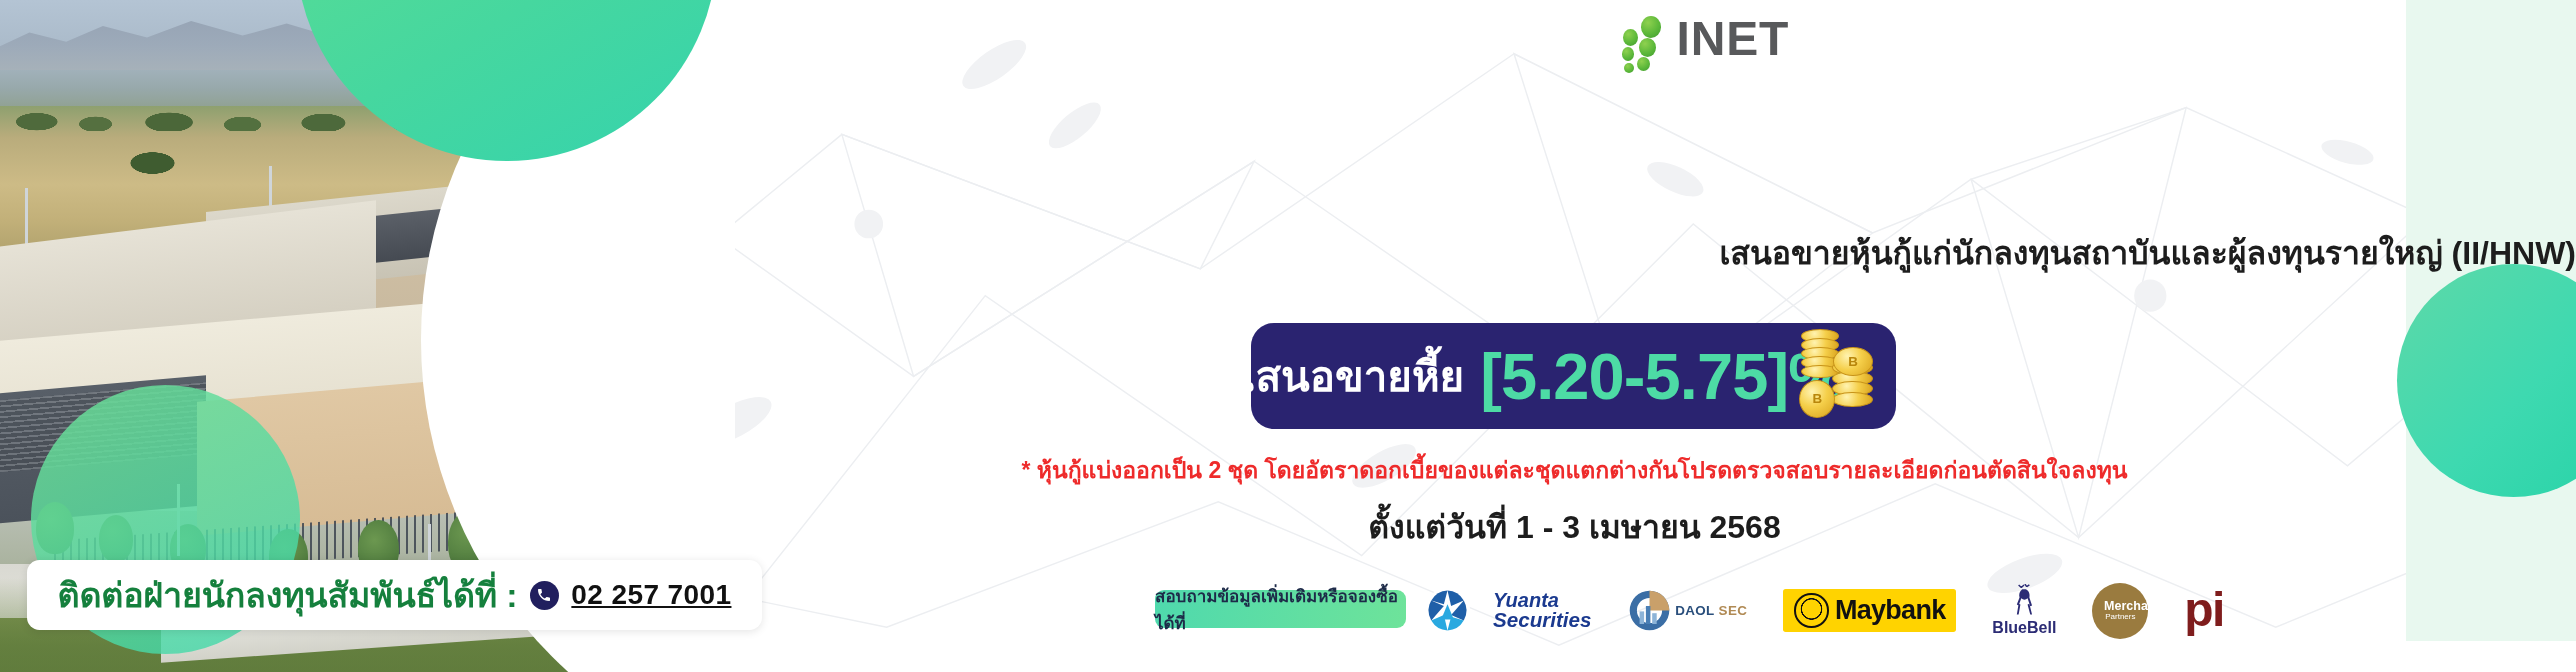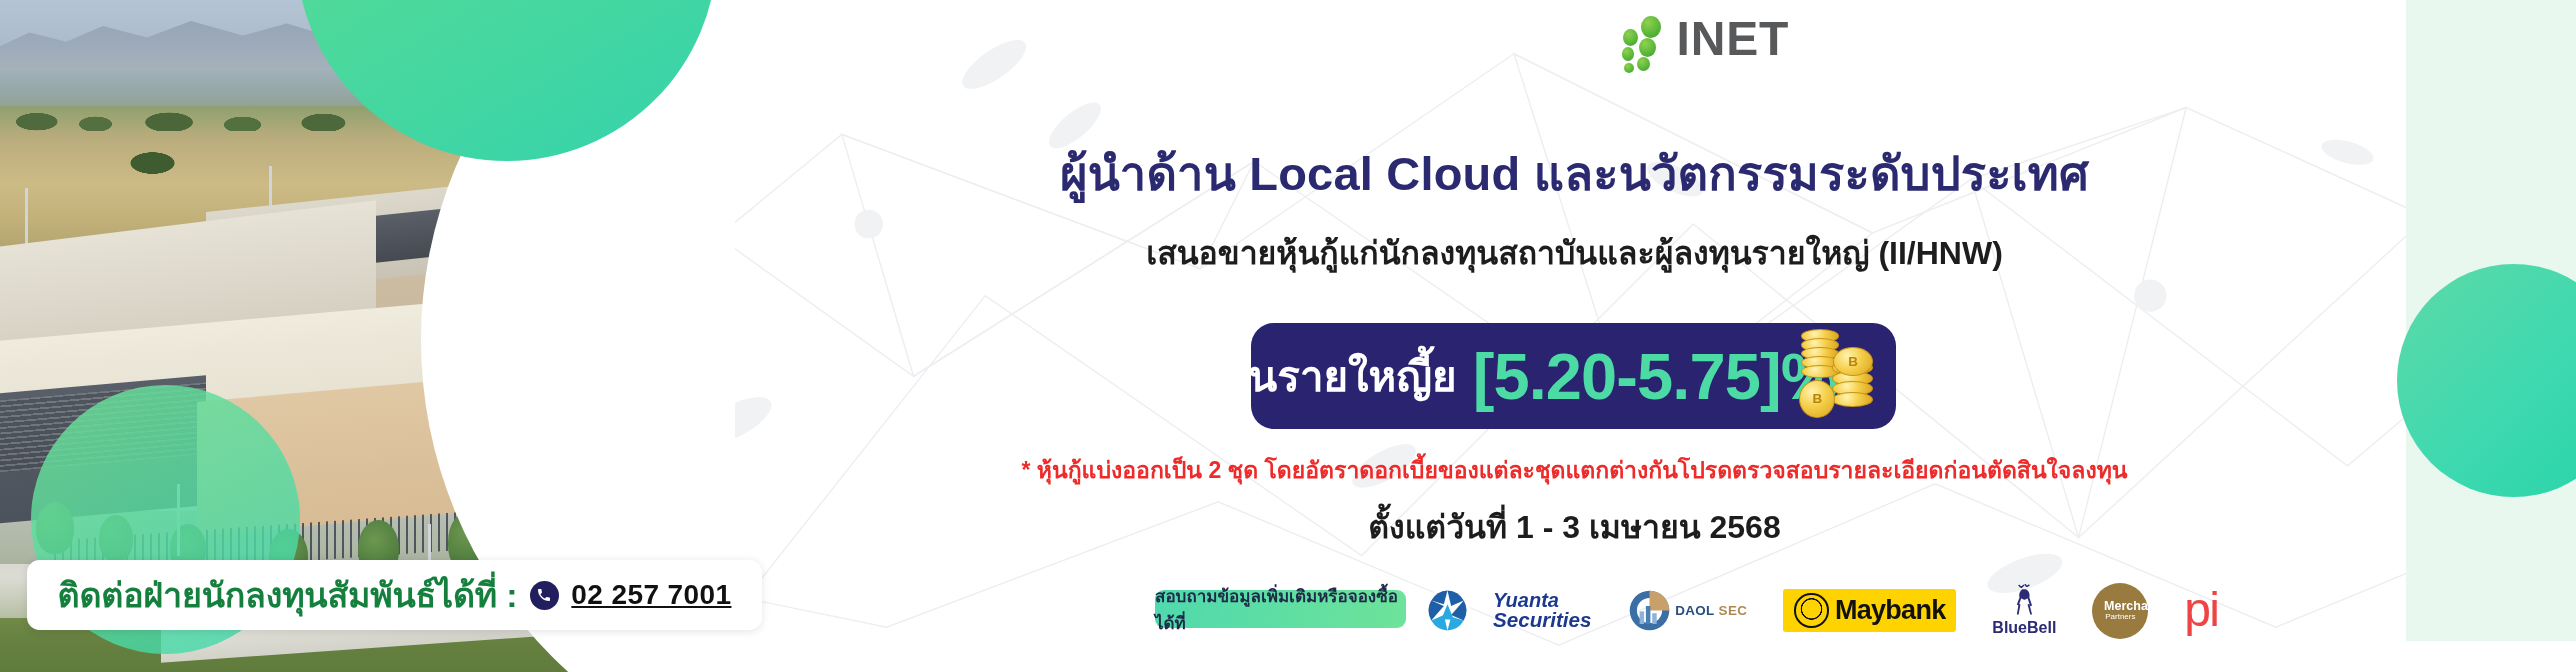--- a/index.html
+++ b/index.html
@@ -160,21 +160,21 @@
   .logo-word{
     font-size:48px;font-weight:700;color:#58595b;letter-spacing:0.9px;line-height:.95;
     font-family:"Liberation Sans",sans-serif;
   }
 
   .headline{
     position:absolute;left:0;top:136px;width:2003px;text-align:center;
     font-size:47px;font-weight:700;color:#2b2a70;letter-spacing:0.2px;
   }
   .subhead{
-    position:absolute;left:0;top:227px;width:2003px;text-align:center;
+    position:absolute;left:0;top:227px;width:2003px;text-align:right;
     font-size:32px;font-weight:700;color:#1d1d1d;
   }
 
   .rate-box{
     position:absolute;left:678px;top:323px;
     width:645px;height:106px;
     background:#2a2370;
     border-radius:23px;
     display:flex;align-items:center;justify-content:center;gap:16px;
     padding-right:86px;box-sizing:border-box;
@@ -248,21 +248,21 @@
   
   .merchant{
     width:56px;height:56px;border-radius:50%;
     background:#9a7b3f;color:#fff;
     display:flex;flex-direction:column;align-items:center;justify-content:center;line-height:1.05;
   }
   .merchant .m1{font-size:12.5px;font-weight:600;padding-left:23px;}
   .merchant .m2{font-size:8px;font-weight:400;}
 
   
-  .pi-logo{font-size:48px;font-weight:400;color:#ef4444;line-height:.8;letter-spacing:-1.8px;}
+  .pi-logo{font-size:48px;font-weight:700;color:#7f1d1d;line-height:.8;letter-spacing:-1.8px;}
 </style>
 </head>
 <body>
 
 <div id="banner">
 
   <div class="right-pane">
     <svg class="net-svg" viewBox="0 0 2235 750" preserveAspectRatio="none">
       <g stroke="#eceef1" stroke-width="1.6" fill="none">
         <path d="M-40 430 L300 150 L700 300 L1050 60 L1450 260 L1800 120 L2240 320"></path>
@@ -347,25 +347,24 @@
         <i style="left:20px;top:0px;width:20px;height:21.5px;"></i>
         <i style="left:1.8px;top:12.5px;width:15.2px;height:17px;"></i>
         <i style="left:18px;top:21.5px;width:17px;height:19px;"></i>
         <i style="left:0.9px;top:30.5px;width:12.5px;height:14.3px;"></i>
         <i style="left:16px;top:41px;width:13.4px;height:14.3px;"></i>
         <i style="left:2.7px;top:47px;width:10px;height:10px;"></i>
       </span>
       <span class="logo-word">INET</span>
     </div>
 
-    <div class="headline">ผู้นำด้าน Local Cloud และนวัตกรรมระดับประเทศ</div>
     <div class="subhead">เสนอขายหุ้นกู้แก่นักลงทุนสถาบันและผู้ลงทุนรายใหญ่ (II/HNW)</div>
 
     <div class="rate-box">
-      <span class="rate-label">อันรายใหญี้ย</span>
+      <span class="rate-label">อัเสนอขายหี้ย</span>
       <span class="rate-value">[5.20-5.75]%</span>
       <span class="coins">
         <span class="coin" style="left:7.2px;top:5.4px;width:36px;height:11.6px;"></span>
         <span class="coin" style="left:7.2px;top:14.3px;width:36px;height:11.6px;"></span>
         <span class="coin" style="left:7.2px;top:23px;width:36px;height:11.6px;"></span>
         <span class="coin" style="left:7.2px;top:32px;width:36px;height:11.6px;"></span>
         <span class="coin" style="left:7.2px;top:41px;width:36px;height:11.6px;"></span>
         <span class="coin" style="left:38px;top:36px;width:39px;height:13.4px;"></span>
         <span class="coin" style="left:38px;top:47px;width:39px;height:13.4px;"></span>
         <span class="coin" style="left:38px;top:57px;width:39px;height:13.4px;"></span>

